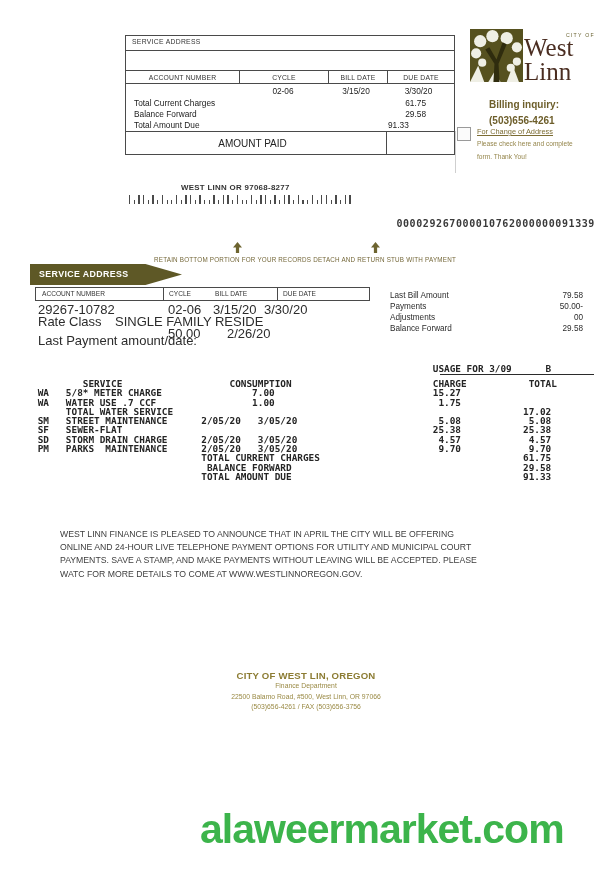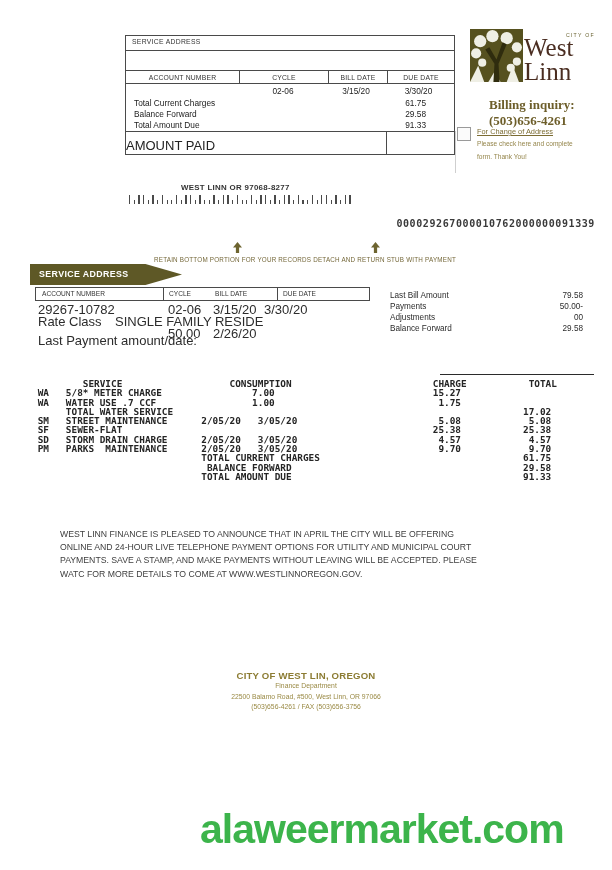--- a/index.html
+++ b/index.html
@@ -17,21 +17,21 @@
   .stub-head div:last-child{border-right:none;}
   .sh1{width:113px}.sh2{width:88px}.sh3{width:58px}.sh4{flex:1}
   .stub-table .cell{position:absolute;}
   .ap-rule{position:absolute;left:0;right:0;top:60px;border-top:1px solid #4a4a4a;}
   .ap-cell{position:absolute;left:260px;top:60px;bottom:0;width:66px;border-left:1px solid #4a4a4a;}
   .perf{background:#cfcfcf;width:1px;}
 
   
   .brand-west{font-family:"Liberation Serif",serif;font-size:25px;color:#4a2d21;line-height:24px;}
   .cityof{font-size:5.2px;letter-spacing:1.2px;color:#6a6331;}
-  .binq{font-size:13px;font-weight:bold;color:#6d5e2a;line-height:12px;font-family:Liberation Serif, serif;}
+  .binq{font-size:10px;font-weight:bold;color:#6d5e2a;line-height:12px;}
   .chg-link{font-size:7.4px;color:#7c6c33;text-decoration:underline;}
   .chg-note{font-size:6.6px;color:#95864c;}
   .checkbox{width:12px;height:12px;border:1px solid #9a9a9a;background:#fbfbfb;}
 
   
   .mail-addr{font-size:7.9px;font-weight:bold;letter-spacing:.3px;color:#333;margin-left:48px;}
   .postnet{display:flex;align-items:flex-end;}
   .postnet b{display:block;width:1.3px;background:#4a4a4a;margin-right:3.4px;}
   .scanline{font-family:"DejaVu Sans Mono",monospace;font-size:10px;font-weight:bold;
             letter-spacing:.6px;color:#3a3a3a;text-align:right;}
@@ -89,24 +89,24 @@
     </div>
     <span class="cell" style="left:113px;top:15px;width:88px;text-align:center;">02-06</span>
     <span class="cell" style="left:201px;top:15px;width:58px;text-align:center;">3/15/20</span>
     <span class="cell" style="left:259px;top:15px;width:67px;text-align:center;">3/30/20</span>
 
     <span class="cell" style="left:8px;top:27px;">Total Current Charges</span>
     <span class="cell" style="left:262px;top:27px;width:38px;text-align:right;">61.75</span>
     <span class="cell" style="left:8px;top:38px;">Balance Forward</span>
     <span class="cell" style="left:262px;top:38px;width:38px;text-align:right;">29.58</span>
     <span class="cell" style="left:8px;top:49px;">Total Amount Due</span>
-    <span class="cell" style="left:262px;top:49px;width:38px;text-align:right;">91.33</span>
+    <span class="cell" style="left:262px;top:49px;width:38px;text-align:left;">91.33</span>
 
     <div class="ap-rule"></div>
-    <span class="cell" style="left:0;top:67px;width:253px;text-align:left;font-size:13px;">AMOUNT PAID</span>
+    <span class="cell" style="left:0;top:67px;width:253px;text-align:center;font-size:10px;">AMOUNT PAID</span>
     <div class="ap-cell"></div>
   </div>
 
   <div class="abs perf" style="left:455px;top:131px;height:42px;"></div>
 
   <svg class="abs" style="left:470px;top:29px;" width="53" height="53" viewBox="0 0 52 52">
     <rect width="52" height="52" fill="#56511f"></rect>
     <g fill="#fdfdf6" opacity="0.92">
       <circle cx="10" cy="12" r="6"></circle>
         <circle cx="22" cy="7" r="6"></circle>
@@ -208,39 +208,40 @@
     <i class="acct-div" style="left:241px;"></i>
   </div>
   <span class="abs small8" style="left:38px;top:302px;">29267-10782</span>
   <span class="abs small8" style="left:168px;top:302px;">02-06</span>
   <span class="abs small8" style="left:213px;top:302px;">3/15/20</span>
   <span class="abs small8" style="left:264px;top:302px;">3/30/20</span>
   <span class="abs small8" style="left:38px;top:314px;">Rate Class</span>
   <span class="abs small8" style="left:115px;top:314px;">SINGLE FAMILY RESIDE</span>
   <span class="abs small8" style="left:38px;top:326px;margin-top:7px;">Last Payment amount/date:</span>
   <span class="abs small8" style="left:168px;top:326px;">50.00</span>
-  <span class="abs small8" style="left:213px;top:326px;">2/26/20</span>
+  <span class="abs small8" style="left:227px;top:326px;">2/26/20</span>
 
   <div class="abs sumrow" style="left:390px;top:291px;width:193px;">
     <span>Last Bill Amount</span>
     <span class="v">79.58</span>
   </div>
   <div class="abs sumrow" style="left:390px;top:302px;width:193px;">
     <span>Payments</span>
     <span class="v">50.00-</span>
   </div>
   <div class="abs sumrow" style="left:390px;top:313px;width:193px;">
     <span>Adjustments</span>
     <span class="v">00</span>
   </div>
   <div class="abs sumrow" style="left:390px;top:324px;width:193px;">
     <span>Balance Forward</span>
     <span class="v">29.58</span>
   </div>
 
+  <pre class="abs mono monoC">                                                                       USAGE FOR 3/09      B</pre>
   <div class="abs partial-rule"></div>
   <pre class="abs mono mono2">         SERVICE                   CONSUMPTION                         CHARGE           TOTAL
  WA   5/8* METER CHARGE                7.00                            15.27
  WA   WATER USE .7 CCF                 1.00                             1.75
       TOTAL WATER SERVICE                                                              17.02
  SM   STREET MAINTENANCE      2/05/20   3/05/20                         5.08            5.08
  SF   SEWER-FLAT                                                       25.38           25.38
  SD   STORM DRAIN CHARGE      2/05/20   3/05/20                         4.57            4.57
  PM   PARKS  MAINTENANCE      2/05/20   3/05/20                         9.70            9.70
                               TOTAL CURRENT CHARGES                                    61.75

